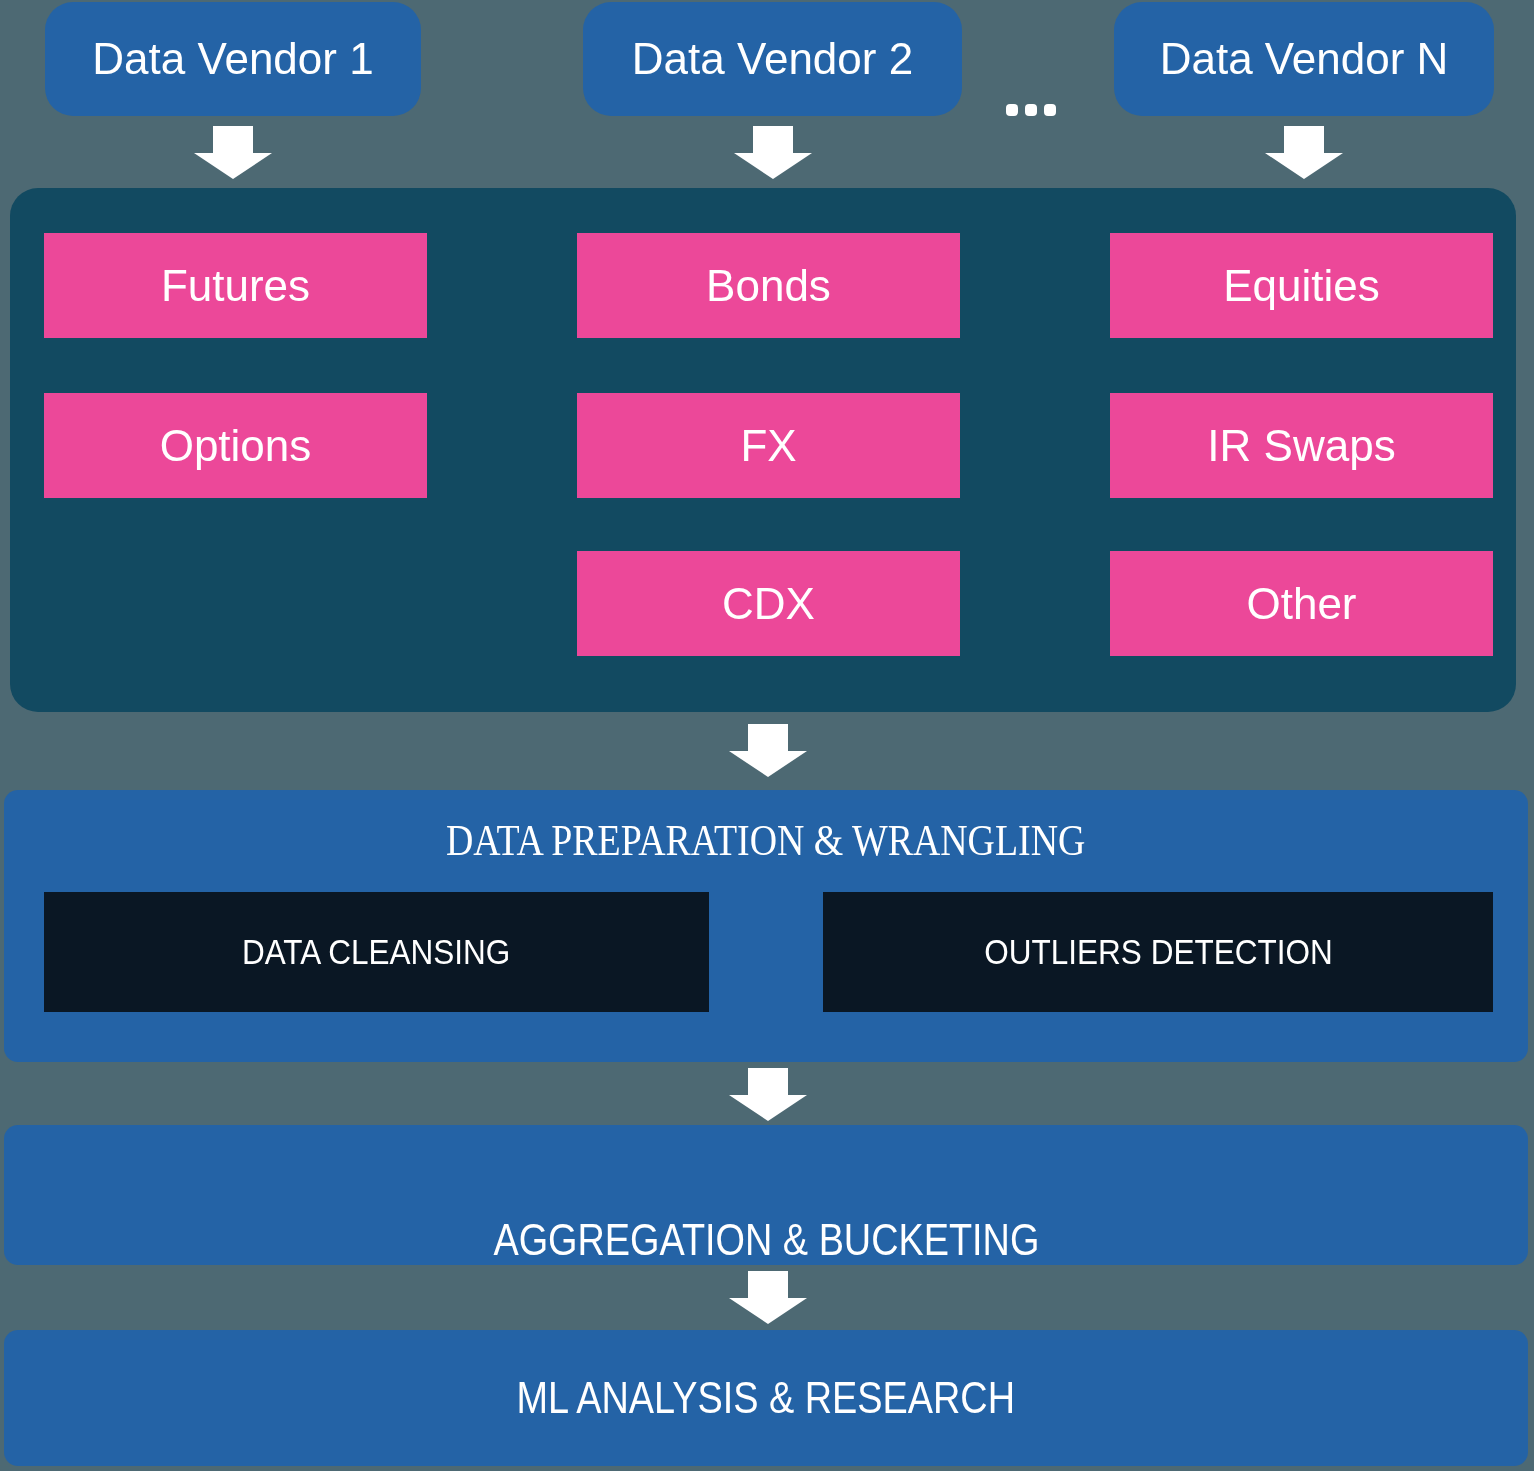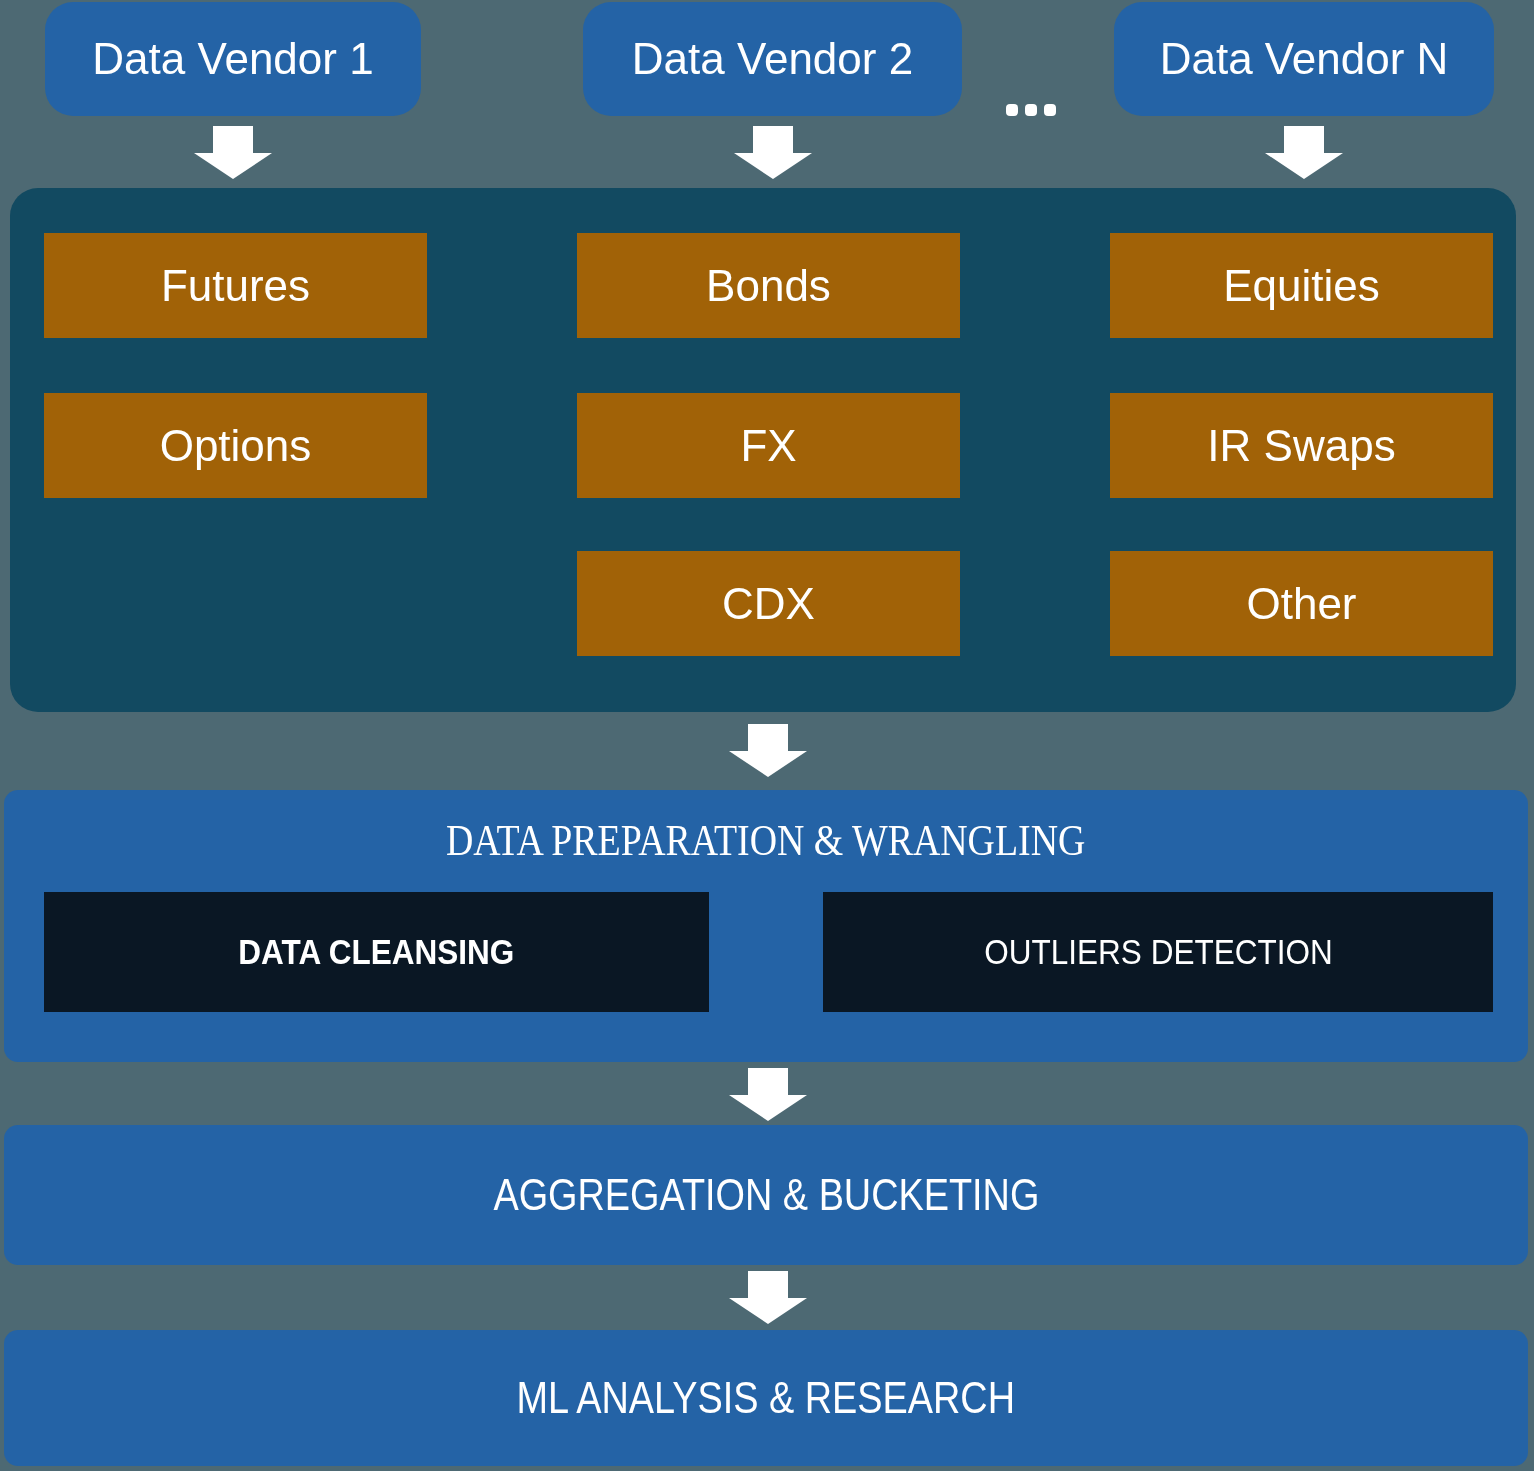--- a/index.html
+++ b/index.html
@@ -62,42 +62,42 @@
     top: 188px;
     width: 1506px;
     height: 524px;
     background: #124a61;
     border-radius: 28px;
   }
   .asset-box {
     position: absolute;
     width: 383px;
     height: 105px;
-    background: #a16207;
+    background: #ec4899;
     display: flex;
     align-items: center;
     justify-content: center;
     font-size: 44px;
   }
   .col-1 { left: 44px; }
   .col-2 { left: 577px; }
   .col-3 { left: 1110px; }
   .row-1 { top: 233px; }
   .row-2 { top: 393px; }
   .row-3 { top: 551px; }
 
   .stage {
     position: absolute;
     left: 4px;
     width: 1524px;
     background: #2463a6;
     border-radius: 14px;
   }
   .stage-prep { top: 790px;  height: 272px; }
-  .stage-agg  { top: 1125px; height: 140px; display: flex; align-items: center; justify-content: center; }
+  .stage-agg  { top: 1125px; height: 140px; display: flex; align-items: flex-end; justify-content: center; }
   .stage-ml   { top: 1330px; height: 136px; display: flex; align-items: center; justify-content: center; }
 
   .stage-title {
     font-size: 44px;
     white-space: nowrap;
     transform: scaleX(0.86);
     letter-spacing: 0px;
   }
   .prep-title-row {
     position: absolute;
@@ -110,21 +110,21 @@
   }
   .navy-box {
     position: absolute;
     top: 102px;
     height: 120px;
     background: #0a1724;
     display: flex;
     align-items: center;
     justify-content: center;
   }
-  .navy-cleansing { left: 40px;  width: 665px; font-weight: bold; }
+  .navy-cleansing { left: 40px;  width: 665px; }
   .navy-outliers  { left: 819px; width: 670px; }
   .navy-label {
     font-size: 35px;
     white-space: nowrap;
     transform: scaleX(0.9);
   }
 </style>
 </head>
 <body>
 

